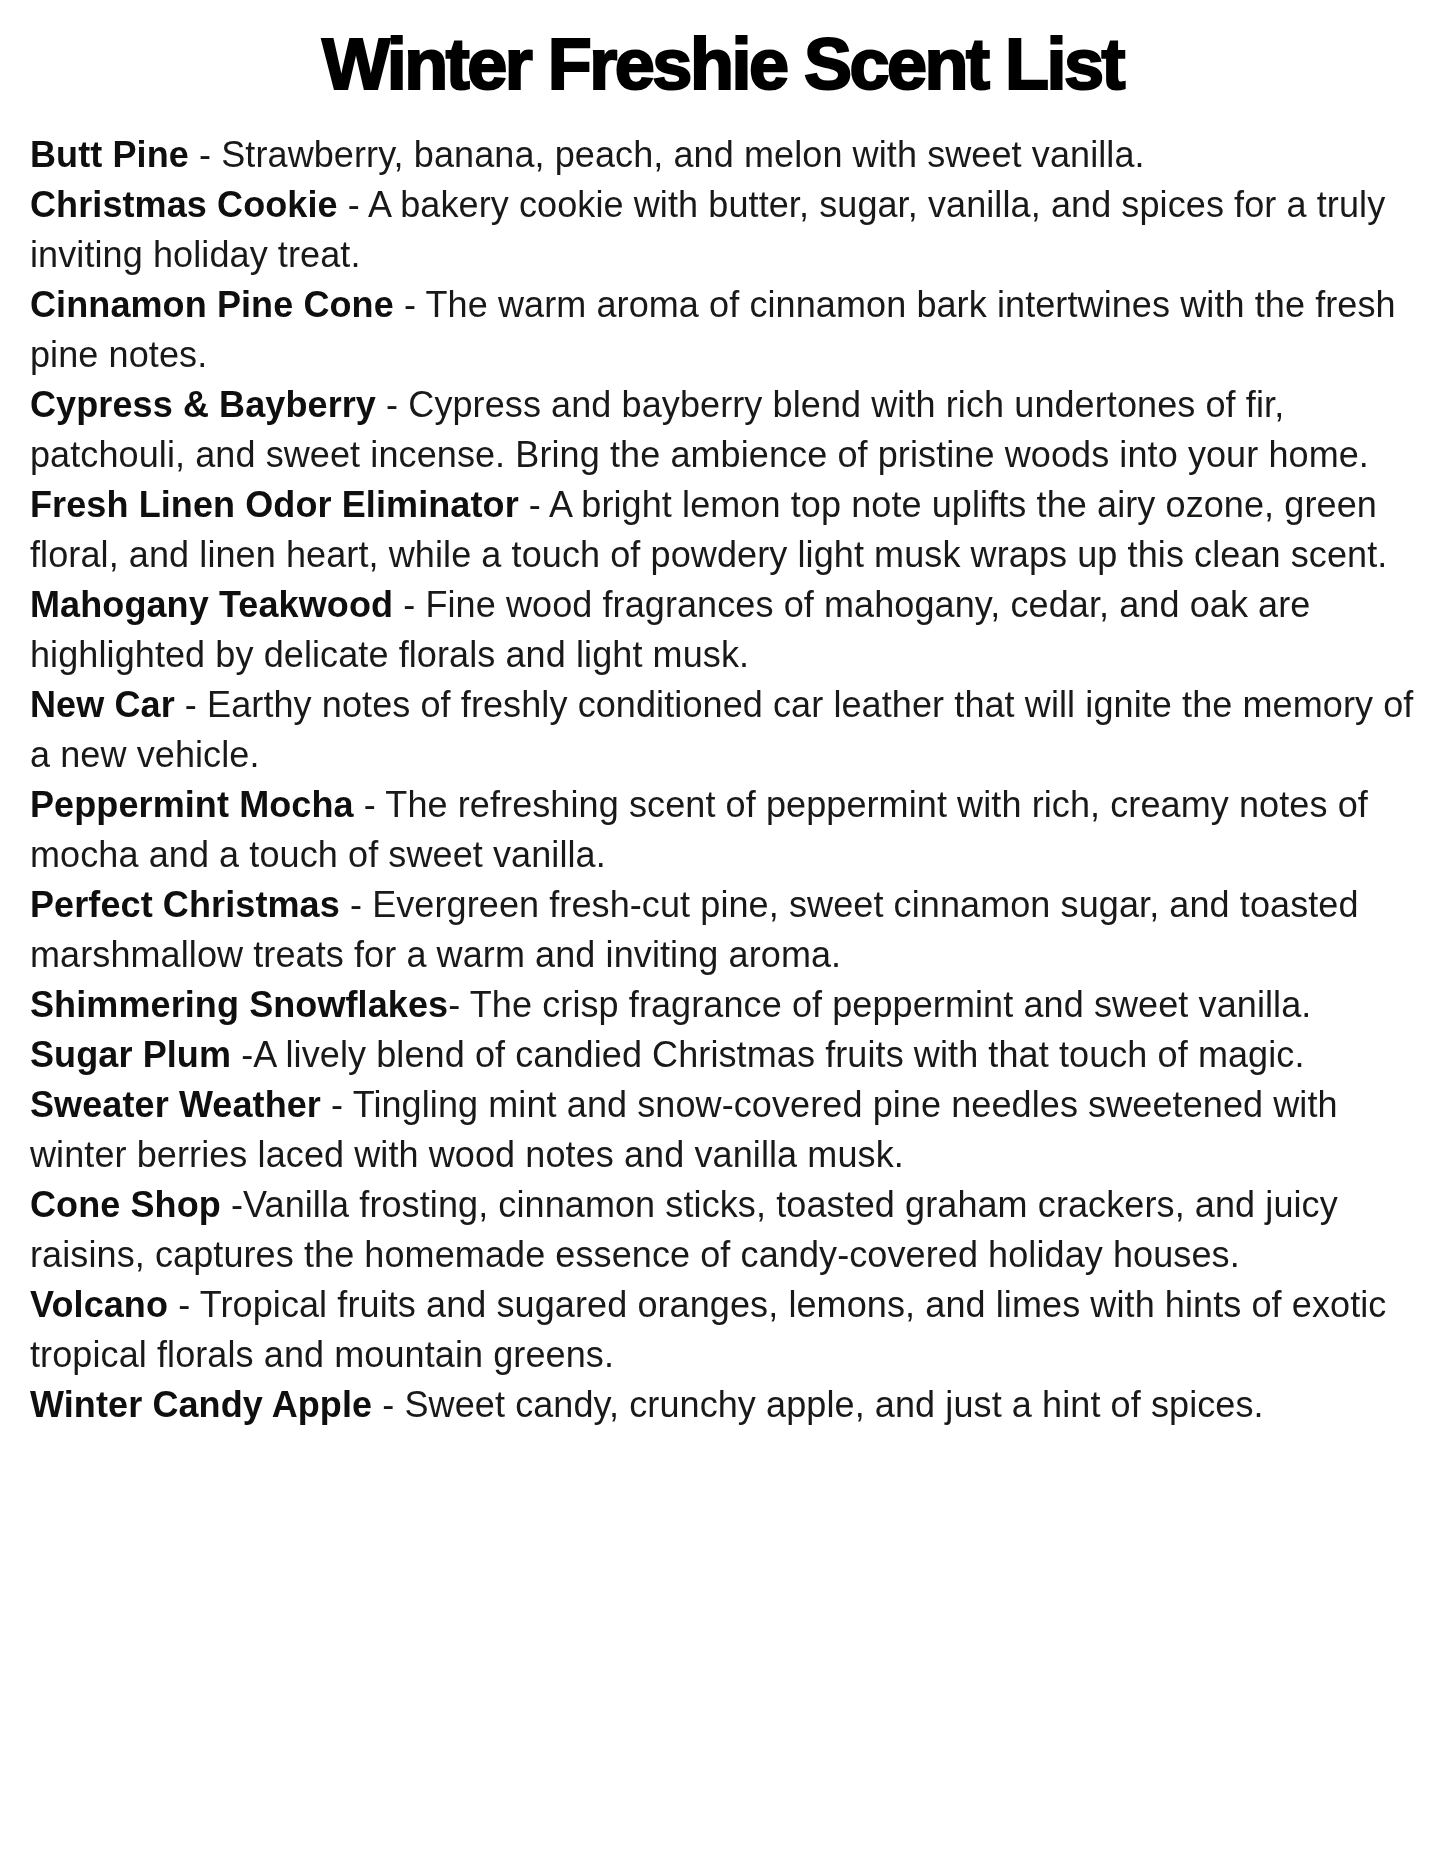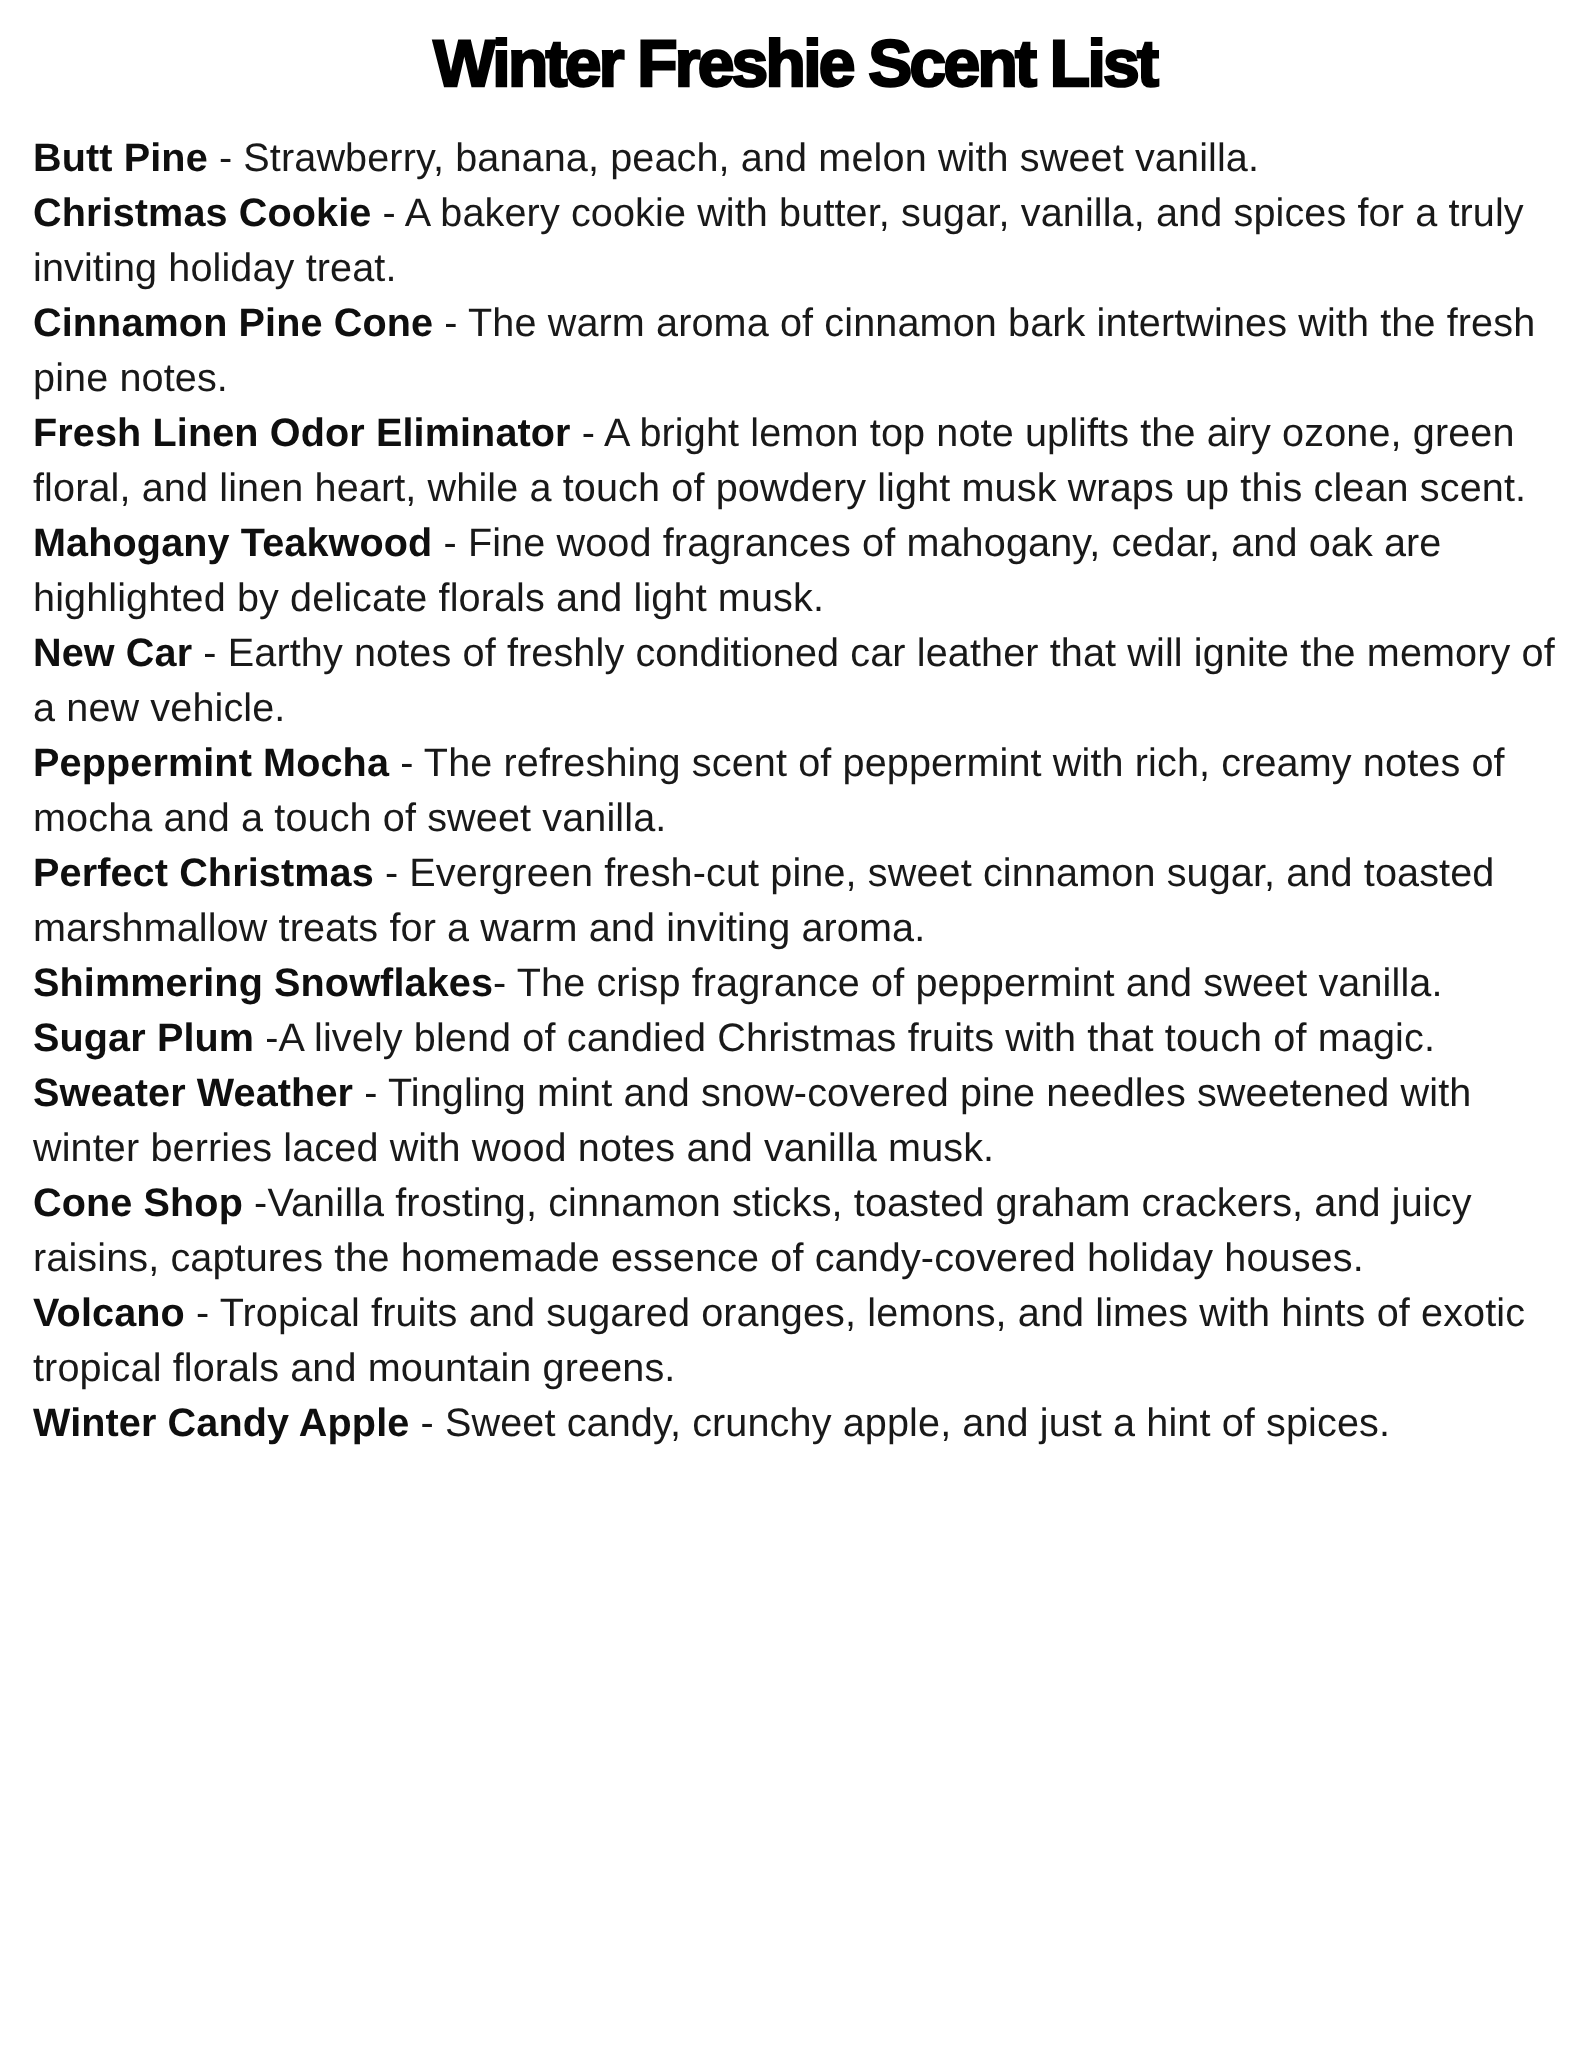--- a/index.html
+++ b/index.html
@@ -14,21 +14,21 @@
     box-sizing: border-box;
     background: #ffffff;
     padding: 0 30px;
     overflow: hidden;
     font-family: "Liberation Sans", sans-serif;
     color: #191919;
   }
   .page-title {
     margin: 26px 0 28px 0;
     text-align: center;
-    font-size: 60px;
+    font-size: 72px;
     line-height: 1.06;
     font-weight: 900;
     letter-spacing: -2.5px;
     color: #000000;
     -webkit-text-stroke: 2.2px #000000;
   }
   .scent-list {
     font-size: 36px;
     line-height: 50px;
     letter-spacing: 0.1px;
@@ -47,20 +47,21 @@
 
 <div class="page">
   <h1 class="page-title">Winter Freshie Scent List</h1>
   <div class="scent-list">
   <p class="scent-entry"><strong class="scent-name">Butt Pine</strong><span class="scent-sep"> - </span><span class="scent-desc">Strawberry, banana, peach, and melon with sweet vanilla.</span></p>
 
   <p class="scent-entry"><strong class="scent-name">Christmas Cookie</strong><span class="scent-sep"> - </span><span class="scent-desc">A bakery cookie with butter, sugar, vanilla, and spices for a truly inviting holiday treat.</span></p>
 
   <p class="scent-entry"><strong class="scent-name">Cinnamon Pine Cone</strong><span class="scent-sep"> - </span><span class="scent-desc">The warm aroma of cinnamon bark intertwines with the fresh pine notes.</span></p>
 
+  <p class="scent-entry"><strong class="scent-name">Cypress &amp; Bayberry</strong><span class="scent-sep"> - </span><span class="scent-desc">Cypress and bayberry blend with rich undertones of fir, patchouli, and sweet incense. Bring the ambience of pristine woods into your home.</span></p>
 
 
   <p class="scent-entry"><strong class="scent-name">Fresh Linen Odor Eliminator</strong><span class="scent-sep"> - </span><span class="scent-desc">A bright lemon top note uplifts the airy ozone, green floral, and linen heart, while a touch of powdery light musk wraps up this clean scent.</span></p>
 
   <p class="scent-entry"><strong class="scent-name">Mahogany Teakwood</strong><span class="scent-sep"> - </span><span class="scent-desc">Fine wood fragrances of mahogany, cedar, and oak are highlighted by delicate florals and light musk.</span></p>
 
   <p class="scent-entry"><strong class="scent-name">New Car</strong><span class="scent-sep"> - </span><span class="scent-desc">Earthy notes of freshly conditioned car leather that will ignite the memory of a new vehicle.</span></p>
 
   <p class="scent-entry"><strong class="scent-name">Peppermint Mocha</strong><span class="scent-sep"> - </span><span class="scent-desc">The refreshing scent of peppermint with rich, creamy notes of mocha and a touch of sweet vanilla.</span></p>
 

